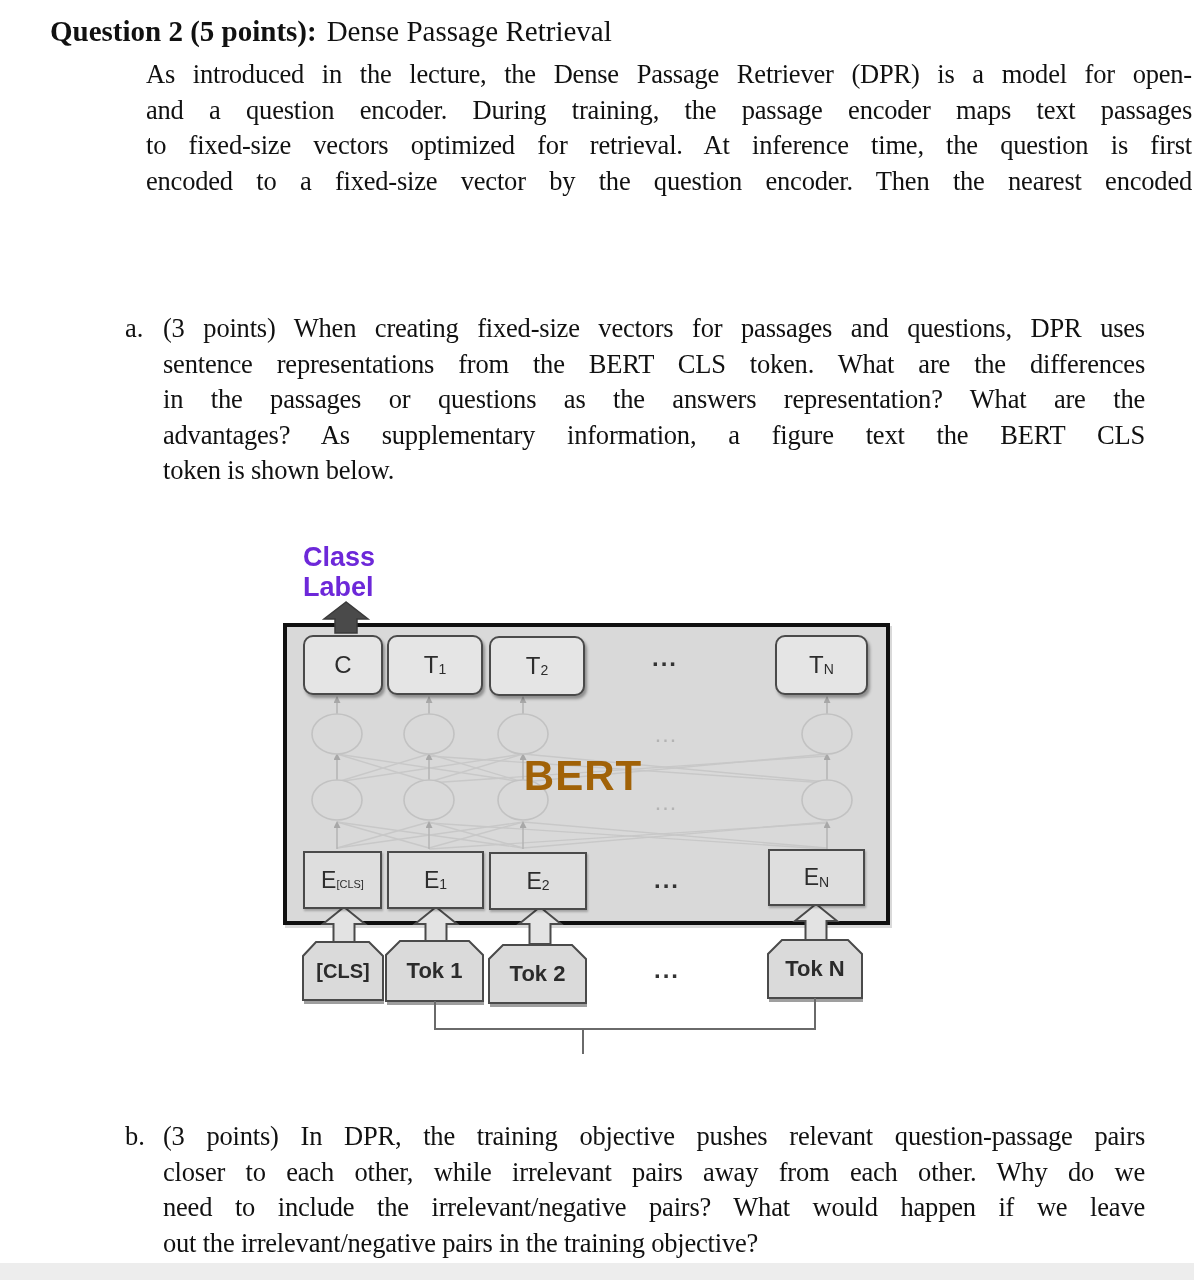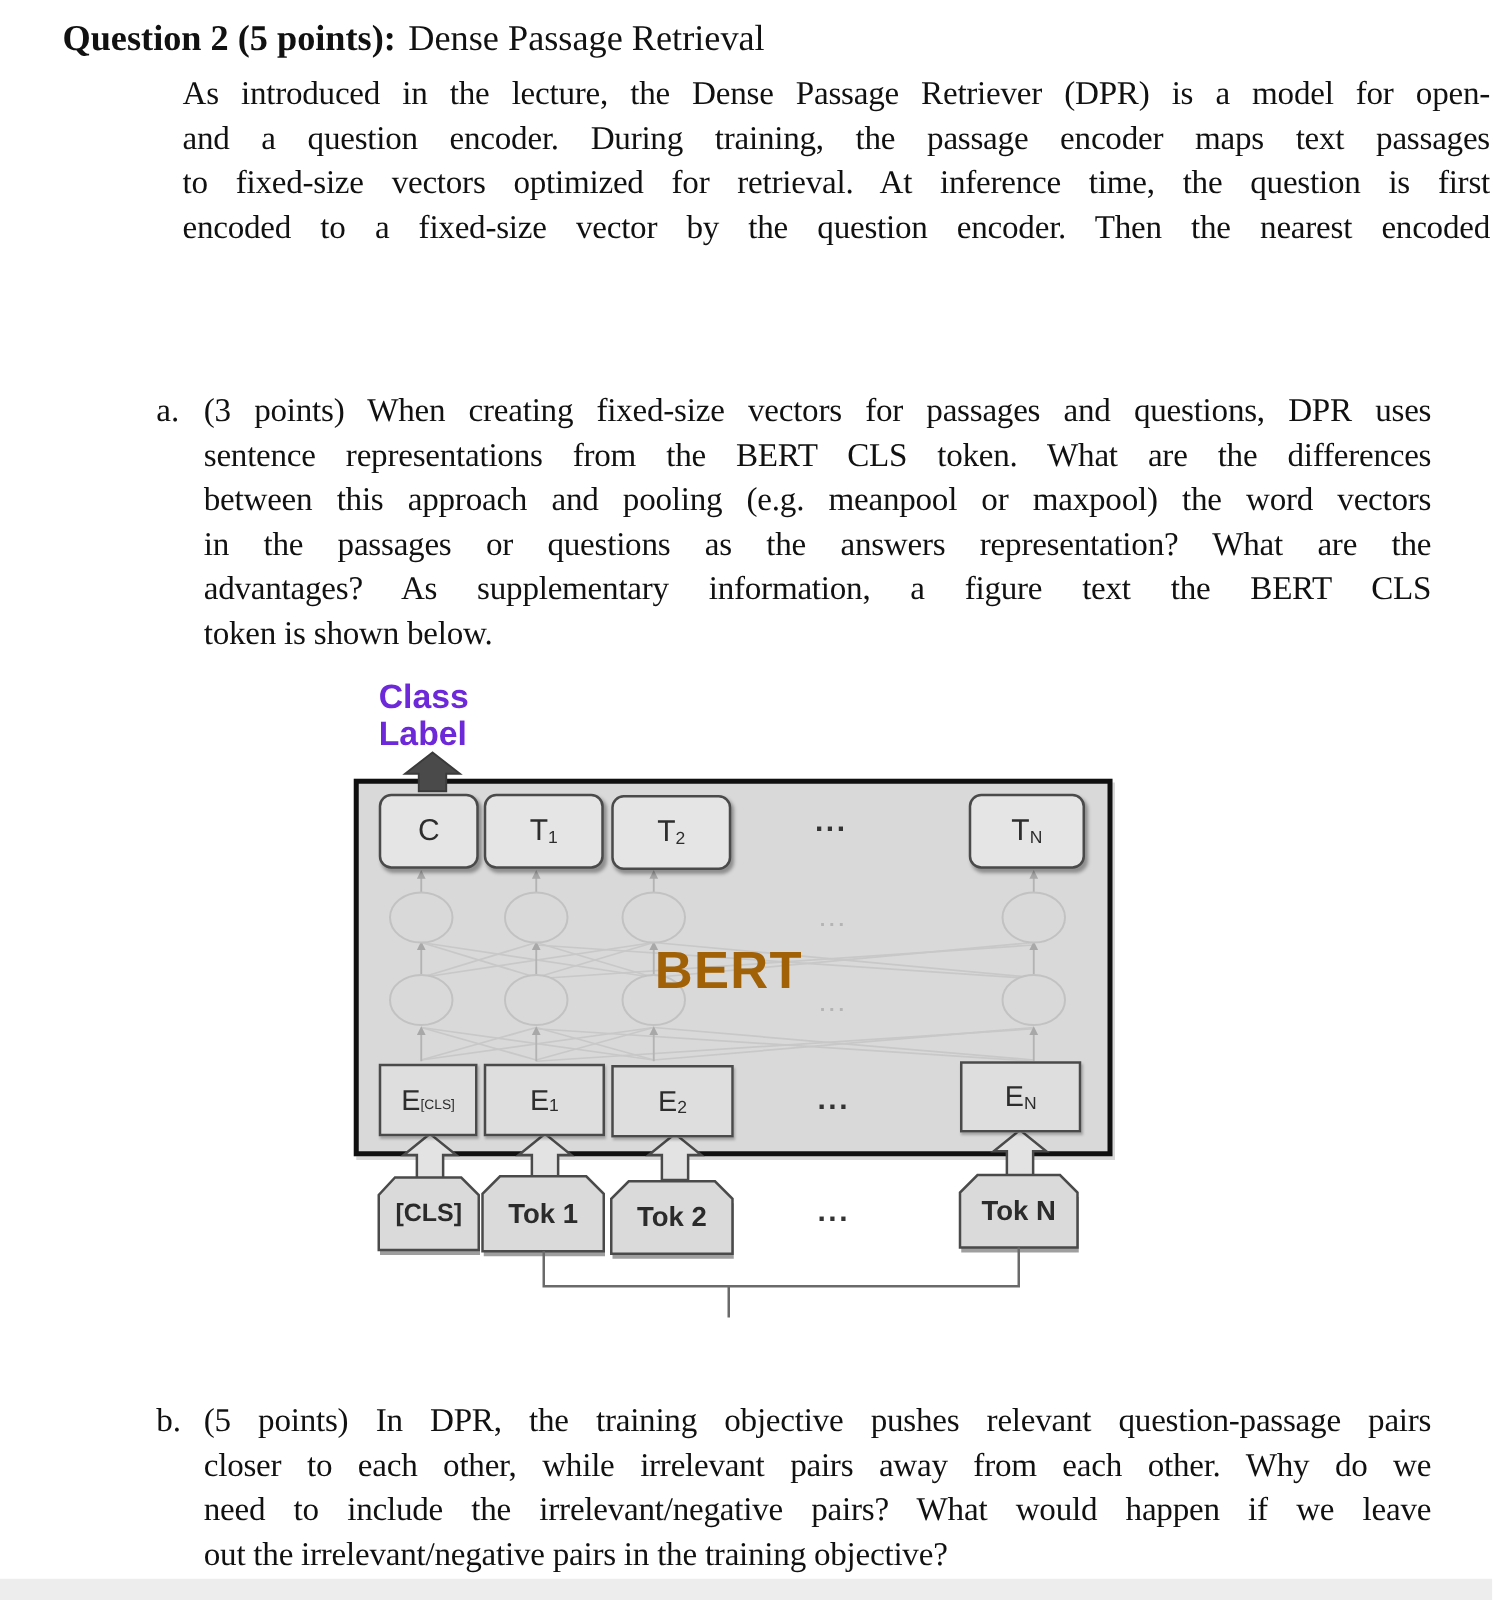--- a/index.html
+++ b/index.html
@@ -57,21 +57,20 @@
     <div class="ln">As introduced in the lecture, the Dense Passage Retriever (DPR) is a model for open-</div>
     <div class="ln">and a question encoder. During training, the passage encoder maps text passages</div>
     <div class="ln">to fixed-size vectors optimized for retrieval. At inference time, the question is first</div>
     <div class="ln">encoded to a fixed-size vector by the question encoder. Then the nearest encoded</div>
   </div>
 
   <div class="marker" style="left:125px;top:311px;">a.</div>
   <div class="textblock" style="left:163px;top:311px;width:982px;">
     <div class="ln">(3 points) When creating fixed-size vectors for passages and questions, DPR uses</div>
     <div class="ln">sentence representations from the BERT CLS token. What are the differences</div>
-    <div class="ln">between this approach and pooling (e.g. meanpool or maxpool) the word vectors</div>
     <div class="ln">in the passages or questions as the answers representation?  What are the</div>
     <div class="ln">advantages?  As supplementary information, a figure text the BERT CLS</div>
     <div class="ln last">token is shown below.</div>
   </div>
 
   <div class="fig">
 
     <div class="classlabel">
       <div>Class</div>
       <div>Label</div>
@@ -207,20 +206,20 @@
 
     <div class="lab toklab cls" style="left:33px;top:402px;width:80px;height:58px;">[CLS]</div>
     <div class="lab toklab" style="left:116px;top:401px;width:97px;height:60px;">Tok 1</div>
     <div class="lab toklab" style="left:219px;top:405px;width:97px;height:58px;">Tok 2</div>
     <div class="dots" style="left:372px;top:416px;">...</div>
     <div class="lab toklab" style="left:498px;top:400px;width:94px;height:58px;">Tok N</div>
   </div>
 
   <div class="marker" style="left:125px;top:1119px;">b.</div>
   <div class="textblock" style="left:163px;top:1119px;width:982px;">
-    <div class="ln">(5 points) In DPR, the training objective pushes relevant question-passage pairs</div>
+    <div class="ln">(3 points) In DPR, the training objective pushes relevant question-passage pairs</div>
     <div class="ln">closer to each other, while irrelevant pairs away from each other.  Why do we</div>
     <div class="ln">need to include the irrelevant/negative pairs? What would happen if we leave</div>
     <div class="ln last">out the irrelevant/negative pairs in the training objective?</div>
   </div>
 
   <div class="strip"></div>
 </div>
 
 </body></html>

